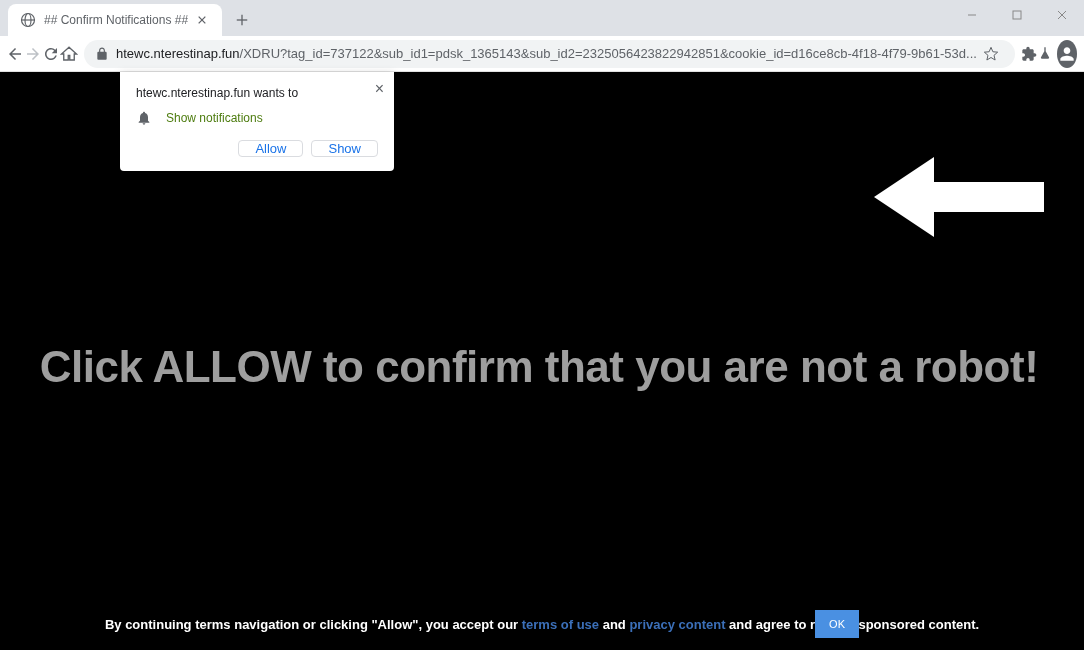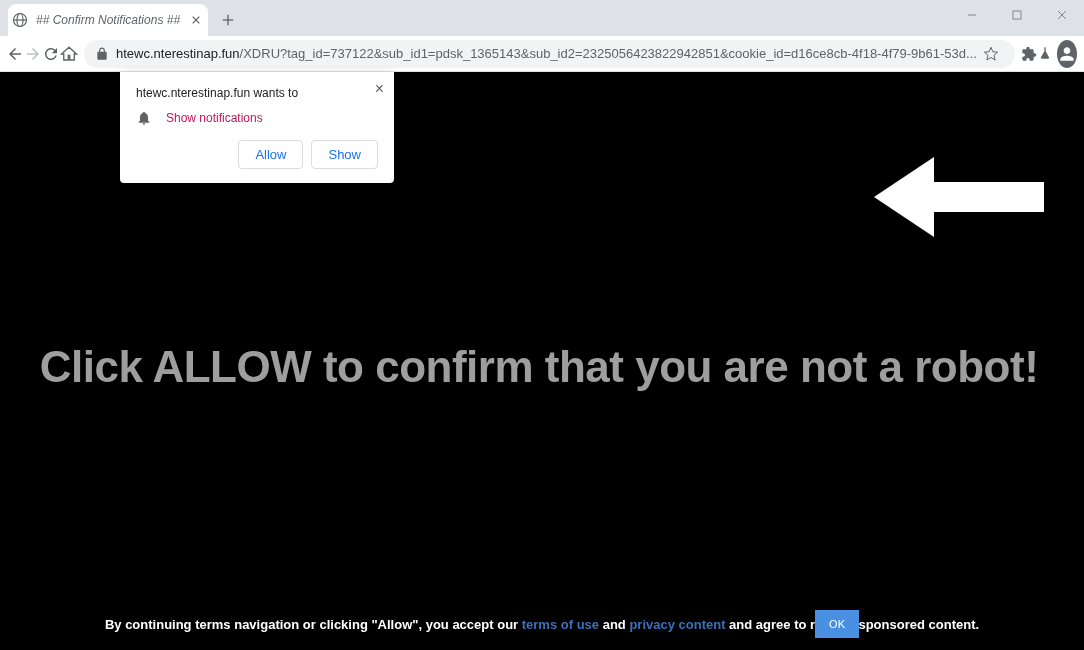--- a/index.html
+++ b/index.html
@@ -3,21 +3,21 @@
 <meta charset="utf-8">
 <style>
   * { margin: 0; padding: 0; box-sizing: border-box; }
   body { font-family: 'Segoe UI', Arial, sans-serif; width: 1084px; height: 650px; overflow: hidden; background: #fff; }
   
   .window-controls { position: absolute; top: 0; right: 0; display: flex; height: 30px; }
   .window-btn { width: 45px; height: 30px; display: flex; align-items: center; justify-content: center; color: #666; cursor: pointer; }
   .window-btn svg { width: 12px; height: 12px; }
   
   .tab-bar { height: 36px; background: #dee1e6; display: flex; align-items: flex-end; padding-left: 8px; }
-  .tab { background: #fff; height: 32px; display: flex; align-items: center; padding: 0 4px; border-radius: 8px 8px 0 0; min-width: 200px; position: relative; font-style: italic; }
+  .tab { background: #fff; height: 32px; display: flex; align-items: center; padding: 0 12px; border-radius: 8px 8px 0 0; min-width: 200px; position: relative; }
   .tab-favicon { width: 16px; height: 16px; margin-right: 8px; display: flex; align-items: center; justify-content: center; }
   .tab-title { font-size: 12px; color: #5f6368; flex: 1; white-space: nowrap; overflow: hidden; text-overflow: ellipsis; }
   .tab-close { width: 16px; height: 16px; display: flex; align-items: center; justify-content: center; color: #5f6368; cursor: pointer; margin-left: 6px; }
   .new-tab { width: 28px; height: 28px; display: flex; align-items: center; justify-content: center; color: #5f6368; cursor: pointer; margin-left: 6px; margin-bottom: 2px; }
   
   .toolbar { height: 36px; background: #fff; display: flex; align-items: center; padding: 8px 6px; border-bottom: 1px solid #e0e0e0; }
   .nav-btn { width: 28px; height: 28px; display: flex; align-items: center; justify-content: center; color: #5f6368; cursor: pointer; border-radius: 50%; }
   .nav-btn.disabled { color: #bdc1c6; }
   .address-bar { flex: 1; height: 28px; background: #f1f3f4; border-radius: 14px; display: flex; align-items: center; padding: 0 10px; margin: 0 6px; }
   .lock-icon { width: 16px; height: 16px; margin-right: 6px; display: flex; align-items: center; justify-content: center; }
@@ -27,23 +27,23 @@
   .toolbar-icon { width: 28px; height: 28px; display: flex; align-items: center; justify-content: center; color: #5f6368; cursor: pointer; }
   .profile-icon { width: 28px; height: 28px; background: #5f6368; border-radius: 50%; display: flex; align-items: center; justify-content: center; margin: 0 4px; }
   
   .page-content { position: relative; background: #000; height: 578px; width: 100%; }
   
   .notification-popup { position: absolute; top: 0; left: 120px; width: 274px; background: #fff; border-radius: 0 0 4px 4px; box-shadow: 0 2px 10px rgba(0,0,0,0.2); padding: 14px 16px 14px; z-index: 100; }
   .popup-close { position: absolute; top: 8px; right: 10px; font-size: 16px; color: #5f6368; cursor: pointer; }
   .popup-title { font-size: 12px; color: #202124; margin-bottom: 10px; }
   .popup-body { display: flex; align-items: center; margin-bottom: 14px; }
   .bell-icon { width: 16px; height: 16px; margin-right: 14px; }
-  .popup-text { font-size: 12px; color: #be185d; }
+  .popup-text { font-size: 12px; color: #4d7c0f; }
   .popup-buttons { display: flex; justify-content: flex-end; gap: 8px; }
-  .popup-btn { padding: 6px 16px; border: 1px solid #dadce0; border-radius: 4px; background: #fff; font-size: 13px; color: #1a73e8; cursor: pointer; }
+  .popup-btn { padding: 0 16px; border: 1px solid #dadce0; border-radius: 4px; background: #fff; font-size: 13px; color: #1a73e8; cursor: pointer; }
   
   .arrow { position: absolute; top: 75px; right: 40px; }
   
   .main-text { position: absolute; top: 270px; left: 0; right: 6px; text-align: center; font-size: 44px; font-weight: bold; color: #9e9e9e; letter-spacing: -0.5px; }
   
   .footer-bar { position: absolute; bottom: 16px; left: 0; right: 0; display: flex; align-items: center; justify-content: center; padding: 0 30px; }
   .footer-text { color: #fff; font-size: 13px; font-weight: bold; text-align: center; line-height: 1.5; }
   .footer-text a { color: #3b6fb8; text-decoration: none; }
   .ok-btn { position: absolute; right: 225px; background: #4a90e2; color: #fff; border: none; padding: 8px 14px; font-size: 11px; cursor: pointer; }
 </style>

